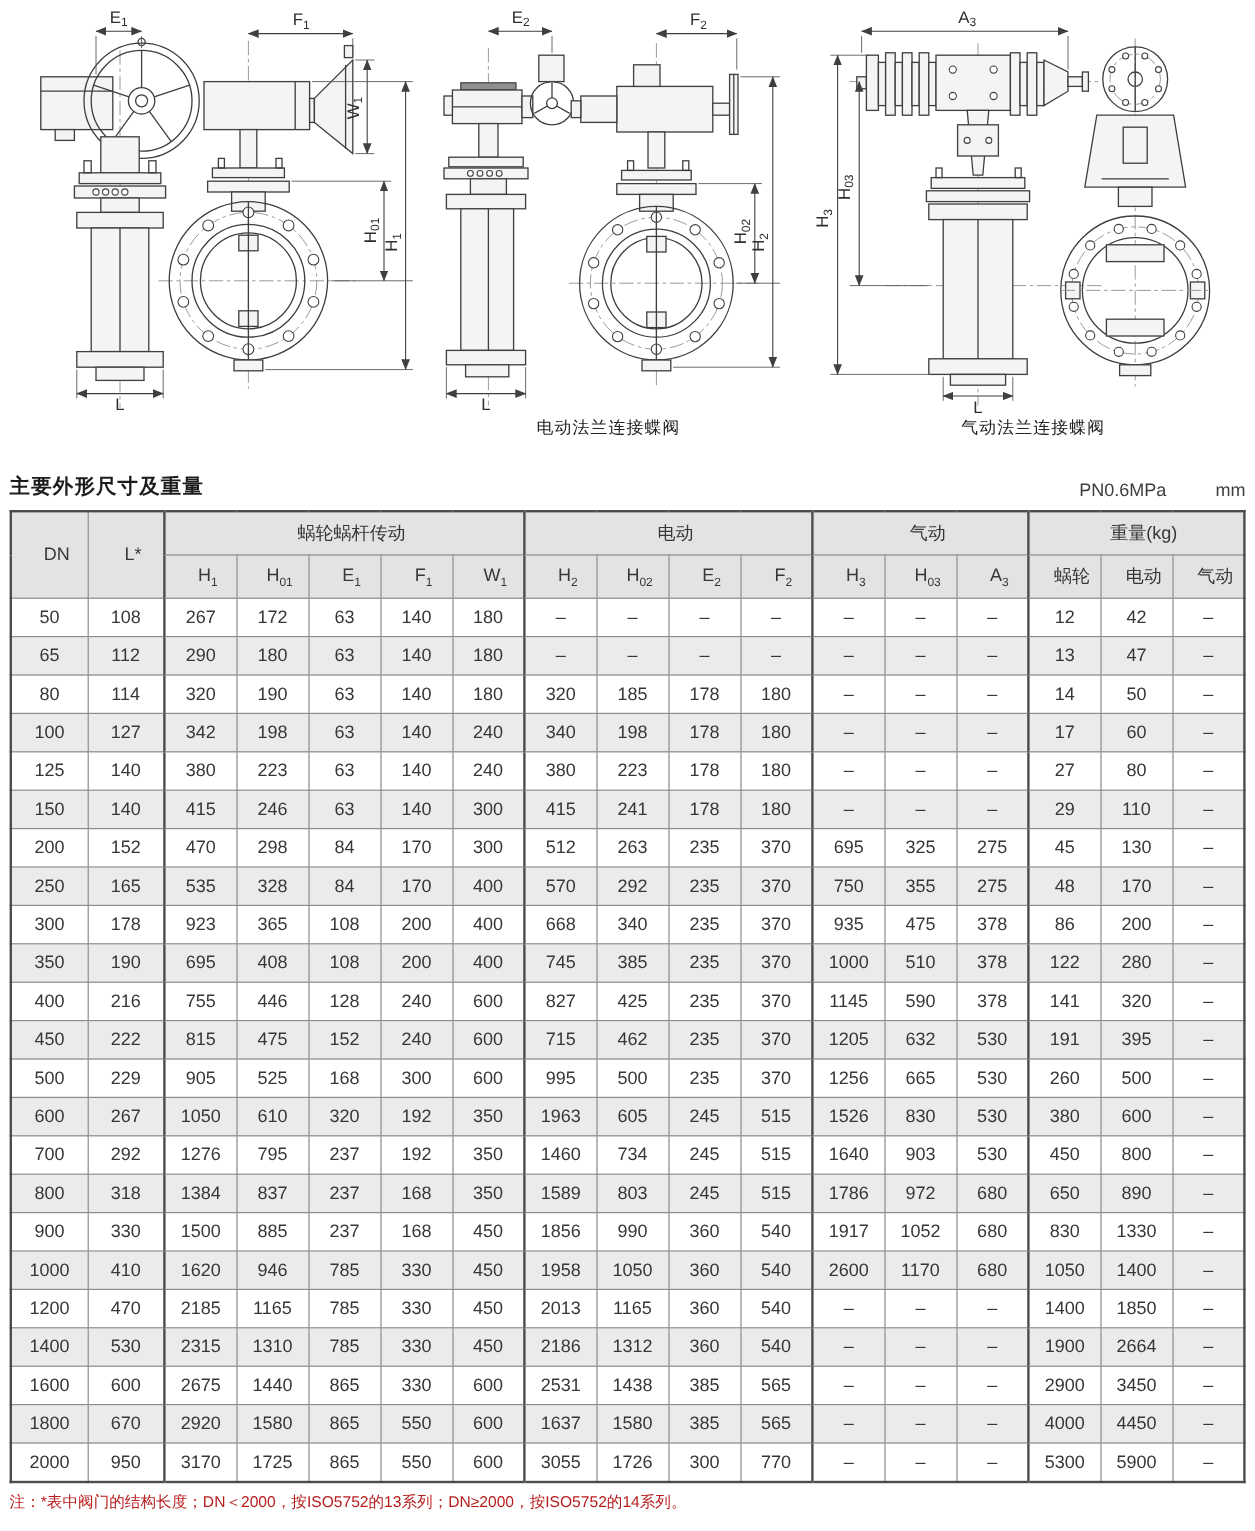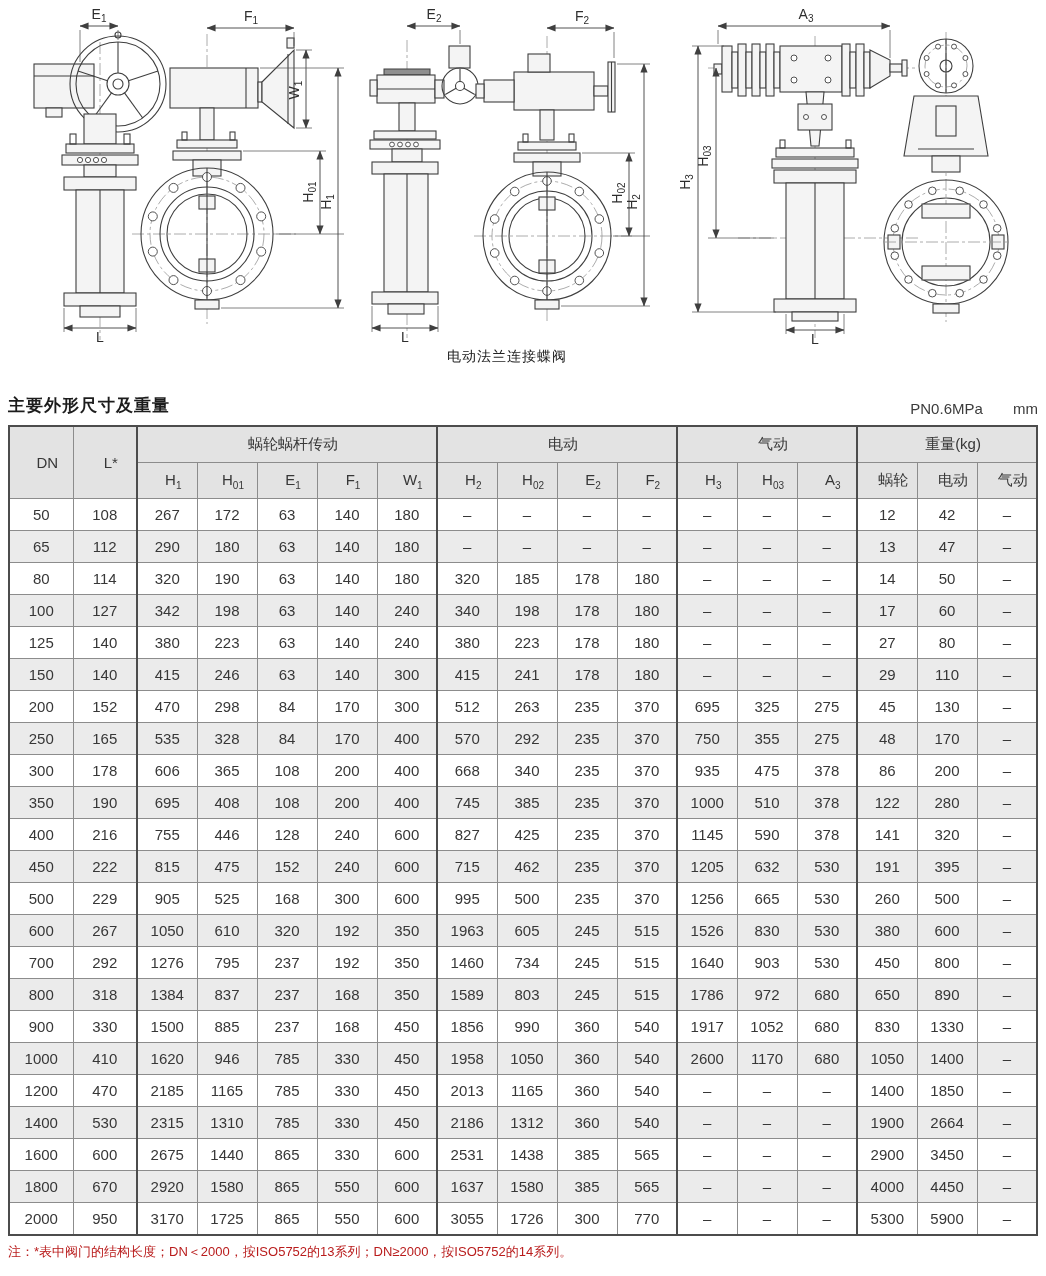--- a/index.html
+++ b/index.html
@@ -17,21 +17,21 @@
   .dk{stroke:#3f3f3f;fill:#8f8f8f;stroke-width:1;}
   .cl{stroke:#979797;stroke-width:.8;stroke-dasharray:12 3 3 3;fill:none;}
   .dl{stroke:#3f3f3f;stroke-width:.9;fill:none;}
   .ext{stroke:#5a5a5a;stroke-width:.75;}
   .dimlbl{font-size:14px;fill:#2e2e2e;}
   .bolt{fill:#fff;stroke:#3f3f3f;stroke-width:.9;}
   
   .section-head{display:flex;justify-content:space-between;align-items:flex-end;margin:12px 8px 8px 8px;}
   .page-title{font-size:17px;font-weight:bold;color:#1c1c1c;letter-spacing:1px;}
   .units{font-size:15px;color:#3c3c3c;}
-  .units span{margin-left:26px;}
+  .units span{margin-left:37px;}
   
   table{border-collapse:collapse;table-layout:fixed;margin:0 8px;width:1030px;font-size:15px;}
   th,td{border:1px solid #8c8c8c;text-align:center;padding:0;height:31px;font-weight:normal;color:#373737;}
   thead th{background:#e3e3e3;height:35px;padding-left:12px;}
   tbody tr:nth-child(even) td{background:#ebebeb;}
   .gs{border-left:2px solid #4c4c4c !important;}
   table{border:2px solid #4c4c4c;}
   sub{font-size:10px;}
   .footnote{margin:7px 8px 0 8px;font-size:13px;color:#b91c1c;}
 </style>
@@ -363,20 +363,21 @@
         <line class="ext" x1="30" y1="232" x2="96" y2="232"></line>
         <line class="dl" x1="38" y1="62" x2="38" y2="232" marker-start="url(#a3)" marker-end="url(#a3)"></line>
         <text class="dimlbl" transform="rotate(-90 30 150)" x="30" y="150" text-anchor="middle">H<tspan font-size="10" dy="3">03</tspan></text>
 
         <line class="ext" x1="108" y1="308" x2="108" y2="328"></line>
         <line class="ext" x1="166" y1="308" x2="166" y2="328"></line>
         <line class="dl" x1="108" y1="324" x2="166" y2="324" marker-start="url(#a3)" marker-end="url(#a3)"></line>
         <text class="dimlbl" x="137" y="338" text-anchor="middle">L</text>
       </g>
     </svg>
+    <div class="caption">气动法兰连接蝶阀</div>
   </div>
 </div>
 
 <div class="section-head">
   <div class="page-title">主要外形尺寸及重量</div>
   <div class="units">
     <span>PN0.6MPa</span>
     <span>mm</span>
   </div>
 </div>
@@ -577,21 +578,21 @@
         <td class="gs">750</td>
         <td>355</td>
         <td>275</td>
         <td class="gs">48</td>
         <td>170</td>
         <td>–</td>
       </tr>
       <tr>
         <td>300</td>
         <td>178</td>
-        <td class="gs">606</td>
+        <td class="gs">923</td>
         <td>365</td>
         <td>108</td>
         <td>200</td>
         <td>400</td>
         <td class="gs">668</td>
         <td>340</td>
         <td>235</td>
         <td>370</td>
         <td class="gs">935</td>
         <td>475</td>

